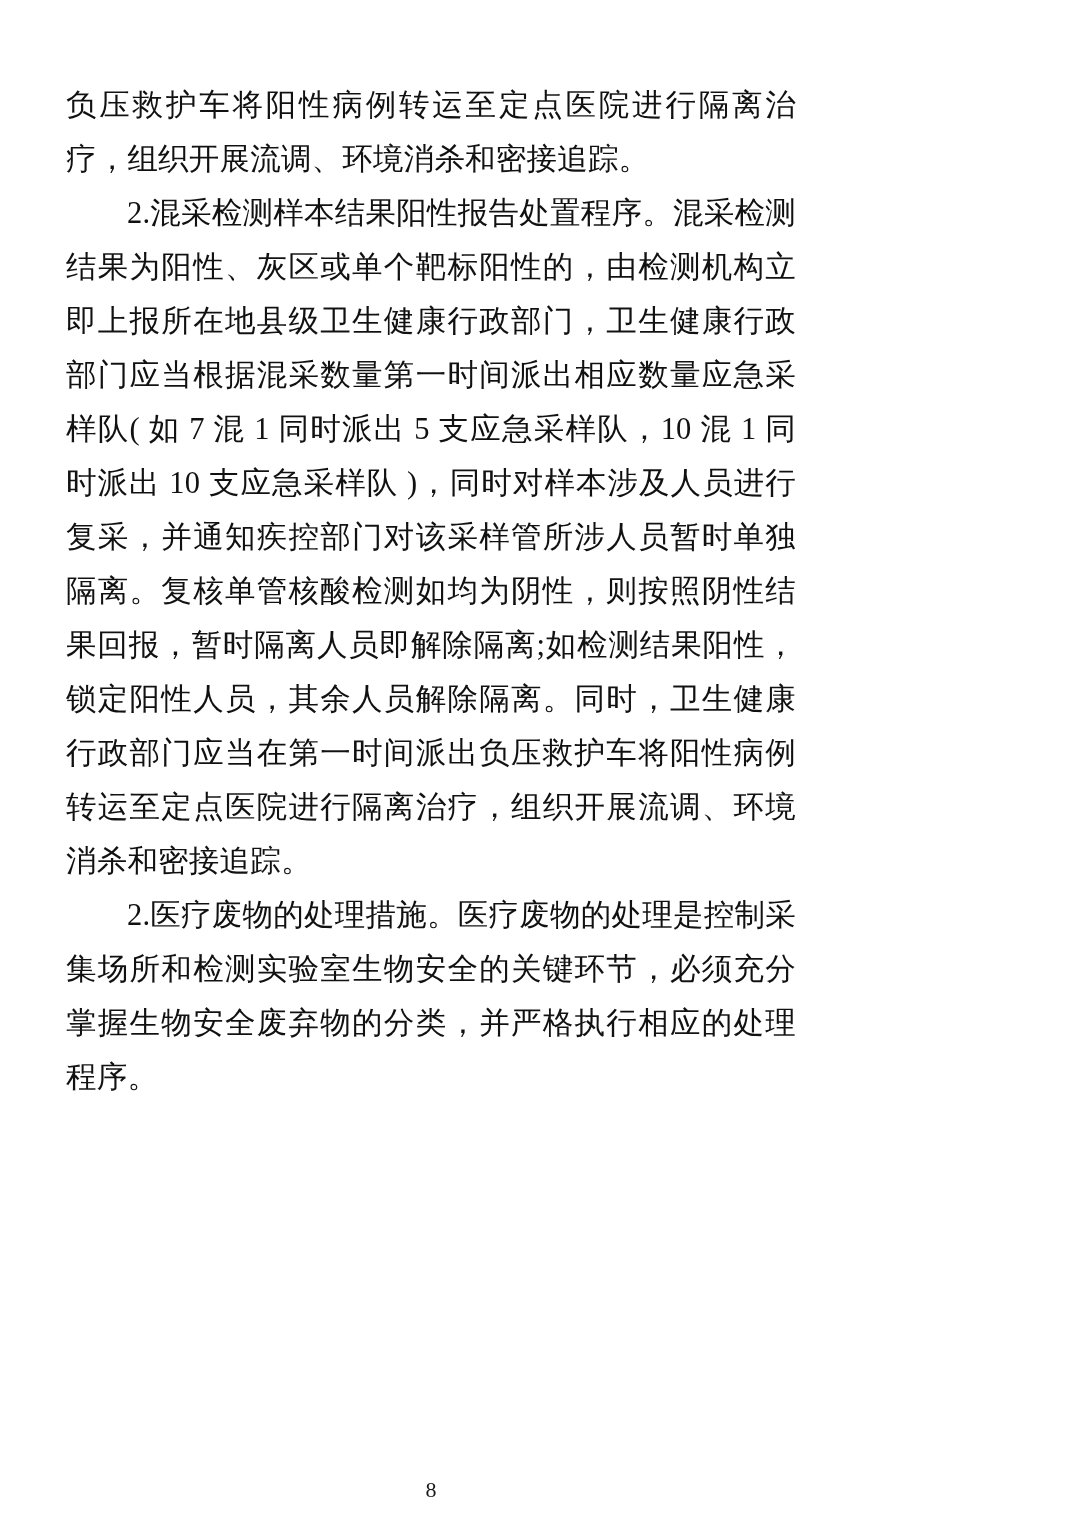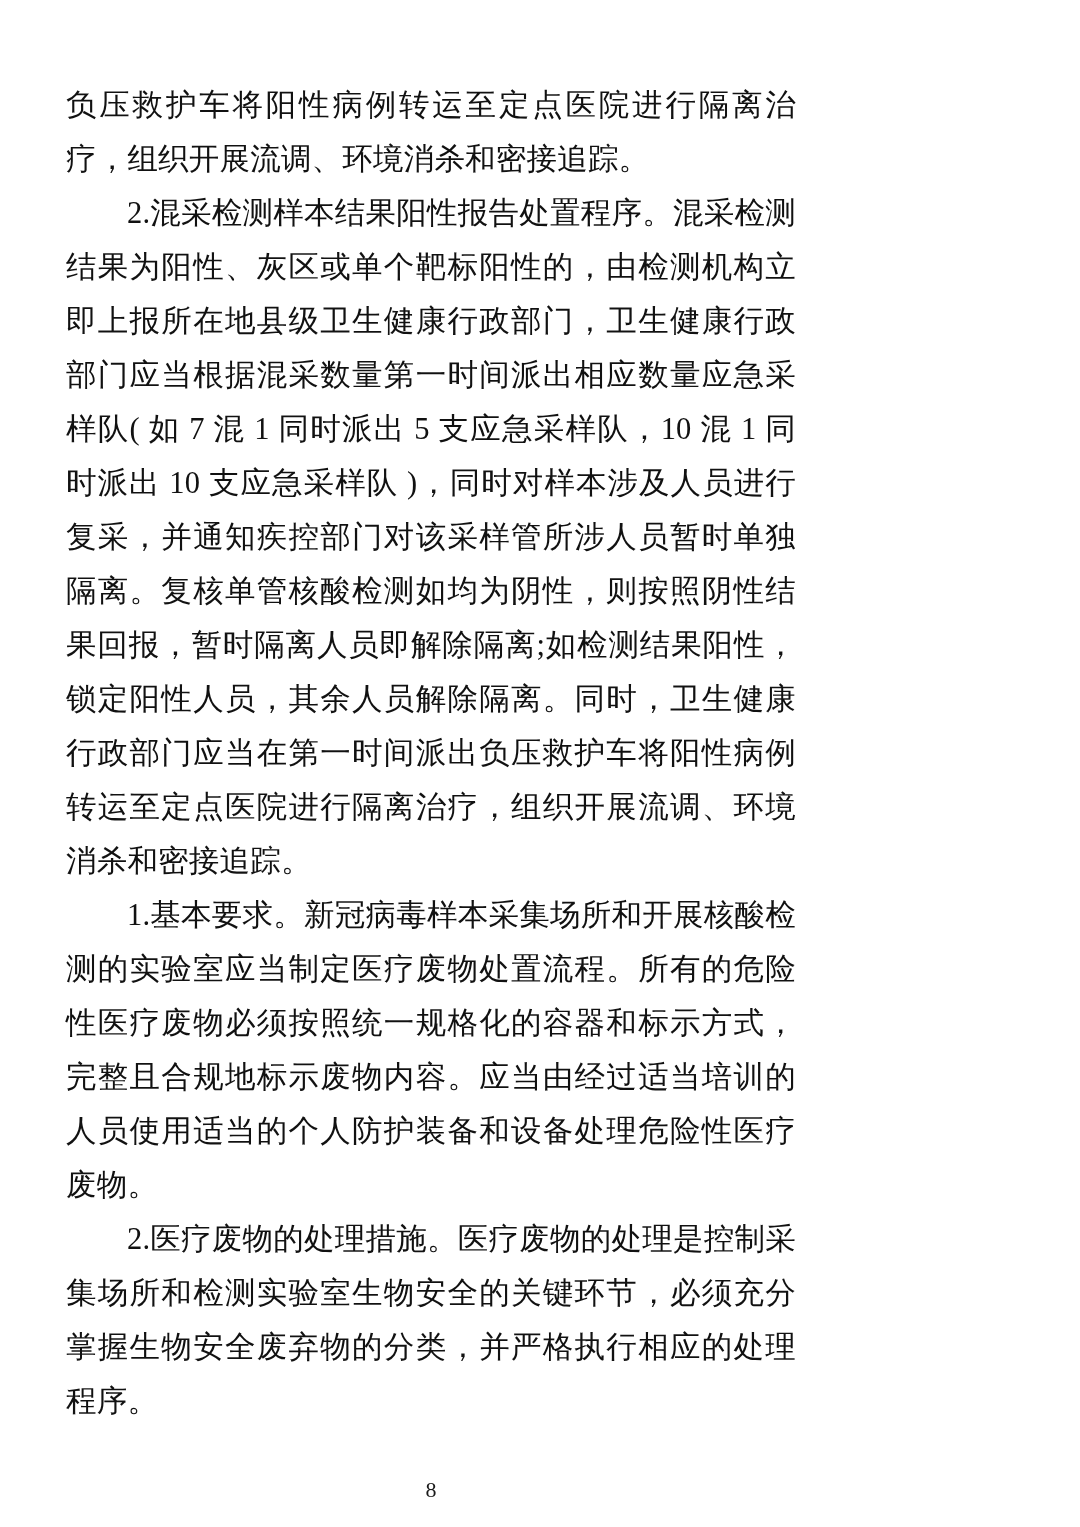--- a/index.html
+++ b/index.html
@@ -58,19 +58,18 @@
 
 <div class="page">
   <div class="doc-body">
 
     <p>负压救护车将阳性病例转运至定点医院进行隔离治疗，组织开展流调、环境消杀和密接追踪。</p>
 
     <p class="indent">2.混采检测样本结果阳性报告处置程序。混采检测结果为阳性、灰区或单个靶标阳性的，由检测机构立即上报所在地县级卫生健康行政部门，卫生健康行政部门应当根据混采数量第一时间派出相应数量应急采样队( 如 7 混 1 同时派出 5 支应急采样队，10 混 1 同时派出 10 支应急采样队 )，同时对样本涉及人员进行复采，并通知疾控部门对该采样管所涉人员暂时单独隔离。复核单管核酸检测如均为阴性，则按照阴性结果回报，暂时隔离人员即解除隔离;如检测结果阳性，锁定阳性人员，其余人员解除隔离。同时，卫生健康行政部门应当在第一时间派出负压救护车将阳性病例转运至定点医院进行隔离治疗，组织开展流调、环境消杀和密接追踪。</p>
 
 
 
-    <p class="indent">1.基本要求。新冠病毒样本采集场所和开展核酸检测的实验室应当制定医疗废物处置流程。所有的危险性医疗废物必须按照统一规格化的容器和标示方式，完整且合规地标示废物内容。应当由经过适当培训的人员使用适当的个人防护装备和设备处理危险性医疗废物。</p>
 
     <p class="indent">2.医疗废物的处理措施。医疗废物的处理是控制采集场所和检测实验室生物安全的关键环节，必须充分掌握生物安全废弃物的分类，并严格执行相应的处理程序。</p>
 
   </div>
   <div class="page-number">8</div>
 </div>
 
 </body></html>

